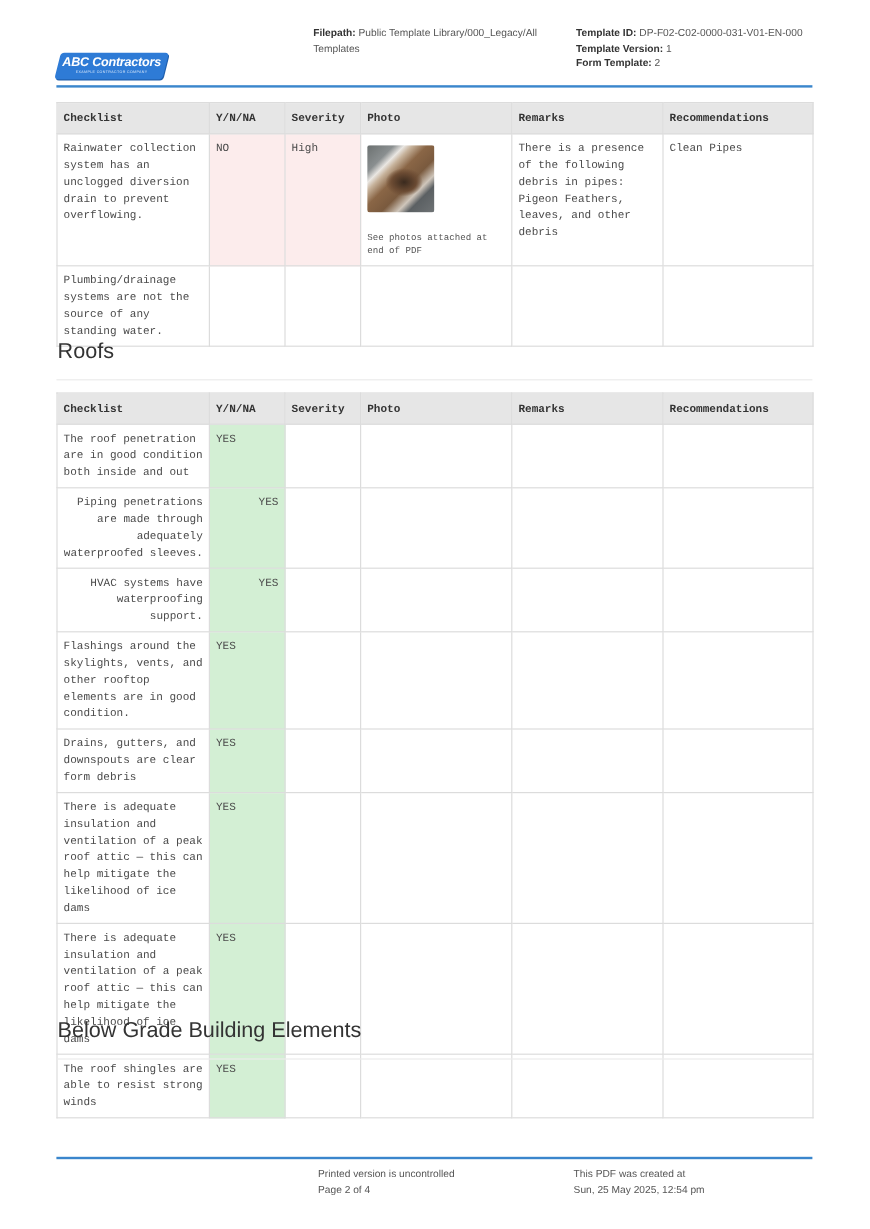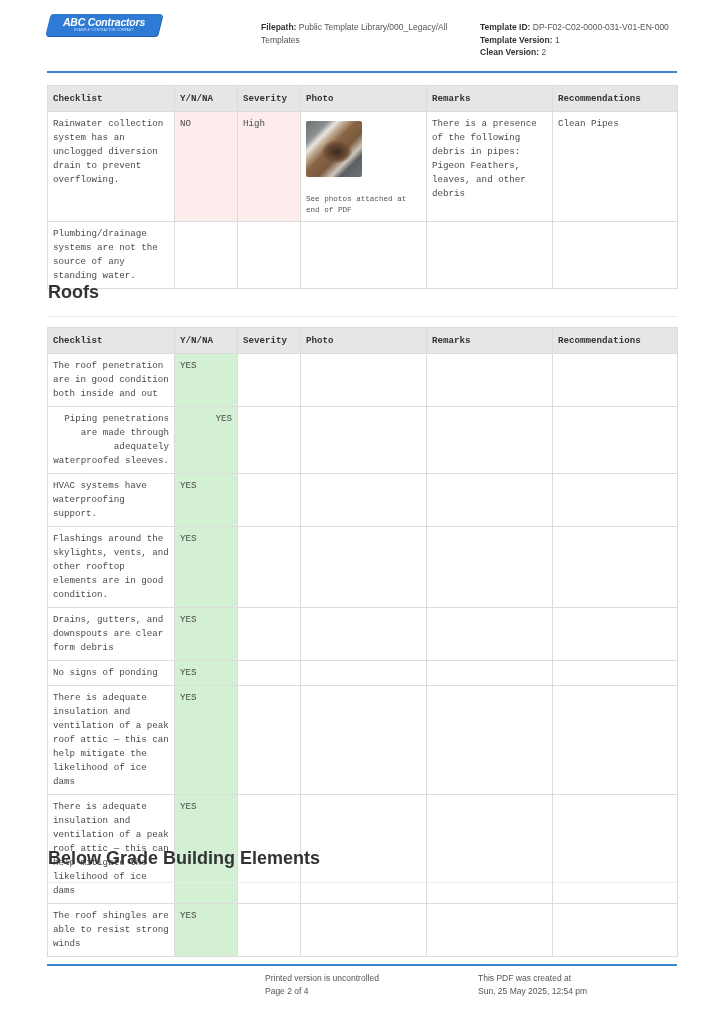--- a/index.html
+++ b/index.html
@@ -1,20 +1,20 @@
 <!DOCTYPE html>
 <html><head>
 <meta charset="utf-8">
 <style>
   * { box-sizing: border-box; margin: 0; padding: 0; }
   html, body { width: 725px; height: 1024px; background: #ffffff; }
   body { font-family: "Liberation Sans", "DejaVu Sans", sans-serif; color: #4a4a4a; position: relative; overflow: hidden; }
 
   .header { position: absolute; top: 0; left: 0; width: 725px; height: 73px; }
-  .logo { position: absolute; left: 48px; top: 14px; width: 112px; height: 22px; }
+  .logo { position: absolute; left: 48px; top: 44px; width: 90px; height: 22px; }
   .logo-shape { position: absolute; inset: 0; background: #2e7bd6; transform: skewX(-14deg); border-radius: 3px; box-shadow: 1px 1px 0 #1f5fae; }
   .logo-text { position: absolute; left: 0; right: 0; top: 2px; text-align: center; color: #fff; font-weight: bold; font-style: italic; font-size: 10.5px; letter-spacing: -0.2px; }
   .logo-sub { position: absolute; left: 0; right: 0; top: 14px; text-align: center; color: #d6e6fa; font-size: 3px; letter-spacing: 0.3px; }
 
   .hdr-mid { position: absolute; left: 261px; top: 21px; width: 200px; font-size: 8.5px; line-height: 12.5px; color: #555; }
   .hdr-right { position: absolute; left: 480px; top: 21px; width: 220px; font-size: 8.5px; line-height: 12.5px; color: #555; }
   .b { font-weight: bold; color: #333; }
   .hdr-rule { position: absolute; left: 47px; top: 71px; width: 630px; height: 2px; background: #3a86cc; }
 
   table.chk { position: absolute; left: 47px; width: 630px; border-collapse: collapse; table-layout: fixed; font-size: 9.2px; line-height: 14px; color: #4a4a4a; font-family: Liberation Mono, monospace; }
@@ -24,21 +24,21 @@
   td.no { background: #fcecec; }
   td.yes { background: #d3efd4; }
 
   .photo-thumb { width: 56px; height: 56px; margin-top: 4px; border-radius: 2px;
     background:
       radial-gradient(ellipse 40% 30% at 55% 55%, #3a2a1e 0%, #6a4a32 45%, rgba(0,0,0,0) 70%),
       linear-gradient(135deg, #6b7070 0%, #8a8f90 20%, #e9e6e2 28%, #c7b39c 34%, #8a6646 45%, #7a5a3e 60%, #cfc6bb 72%, #5b6063 80%, #6f7375 100%);
   }
   .photo-caption { font-size: 7.6px; line-height: 11px; color: #555; margin-top: 17px; }
 
-  .section-title { position: absolute; left: 48px; font-size: 18px; color: #333; font-weight: bold; }
+  .section-title { position: absolute; left: 48px; font-size: 18px; color: #333; font-weight: normal; }
   .section-rule { position: absolute; left: 47px; width: 630px; height: 1px; background: #ececec; }
 
   .ftr-rule { position: absolute; left: 47px; top: 964px; width: 630px; height: 2px; background: #3a86cc; }
   .ftr-mid { position: absolute; left: 265px; top: 972px; font-size: 8.5px; line-height: 12.5px; color: #555; }
   .ftr-right { position: absolute; left: 478px; top: 972px; font-size: 8.5px; line-height: 12.5px; color: #555; }
 </style>
 </head>
 <body>
 
 <div class="header">
@@ -54,21 +54,21 @@
   <div class="hdr-right">
     <div>
       <span class="b">Template ID:</span>
       <span>DP-F02-C02-0000-031-V01-EN-000</span>
     </div>
     <div>
       <span class="b">Template Version:</span>
       <span>1</span>
     </div>
     <div>
-      <span class="b">Clean Version:</span>
+      <span class="b">Form Template:</span>
       <span>2</span>
     </div>
   </div>
   <div class="hdr-rule"></div>
 </div>
 
 <table class="chk" style="top:85px;">
   <colgroup>
       <col class="c1">
       <col class="c2">
@@ -142,46 +142,38 @@
         <td></td>
     </tr>
     <tr style="height:52px;text-align:right;">
       <td>Piping penetrations are made through adequately waterproofed sleeves.</td>
       <td class="yes">YES</td>
       <td></td>
         <td></td>
         <td></td>
         <td></td>
     </tr>
-    <tr style="height:37px;">
+    <tr style="height:37px;text-align:right;">
       <td>HVAC systems have waterproofing support.</td>
       <td class="yes">YES</td>
       <td></td>
         <td></td>
         <td></td>
         <td></td>
     </tr>
     <tr style="height:66px;">
       <td>Flashings around the skylights, vents, and other rooftop elements are in good condition.</td>
       <td class="yes">YES</td>
       <td></td>
         <td></td>
         <td></td>
         <td></td>
     </tr>
     <tr style="height:52px;">
       <td>Drains, gutters, and downspouts are clear form debris</td>
-      <td class="yes">YES</td>
-      <td></td>
-        <td></td>
-        <td></td>
-        <td></td>
-    </tr>
-    <tr style="height:24px;">
-      <td>No signs of ponding</td>
       <td class="yes">YES</td>
       <td></td>
         <td></td>
         <td></td>
         <td></td>
     </tr>
     <tr style="height:79px;">
       <td>There is adequate insulation and ventilation of a peak roof attic — this can help mitigate the likelihood of ice dams</td>
       <td class="yes">YES</td>
       <td></td>

